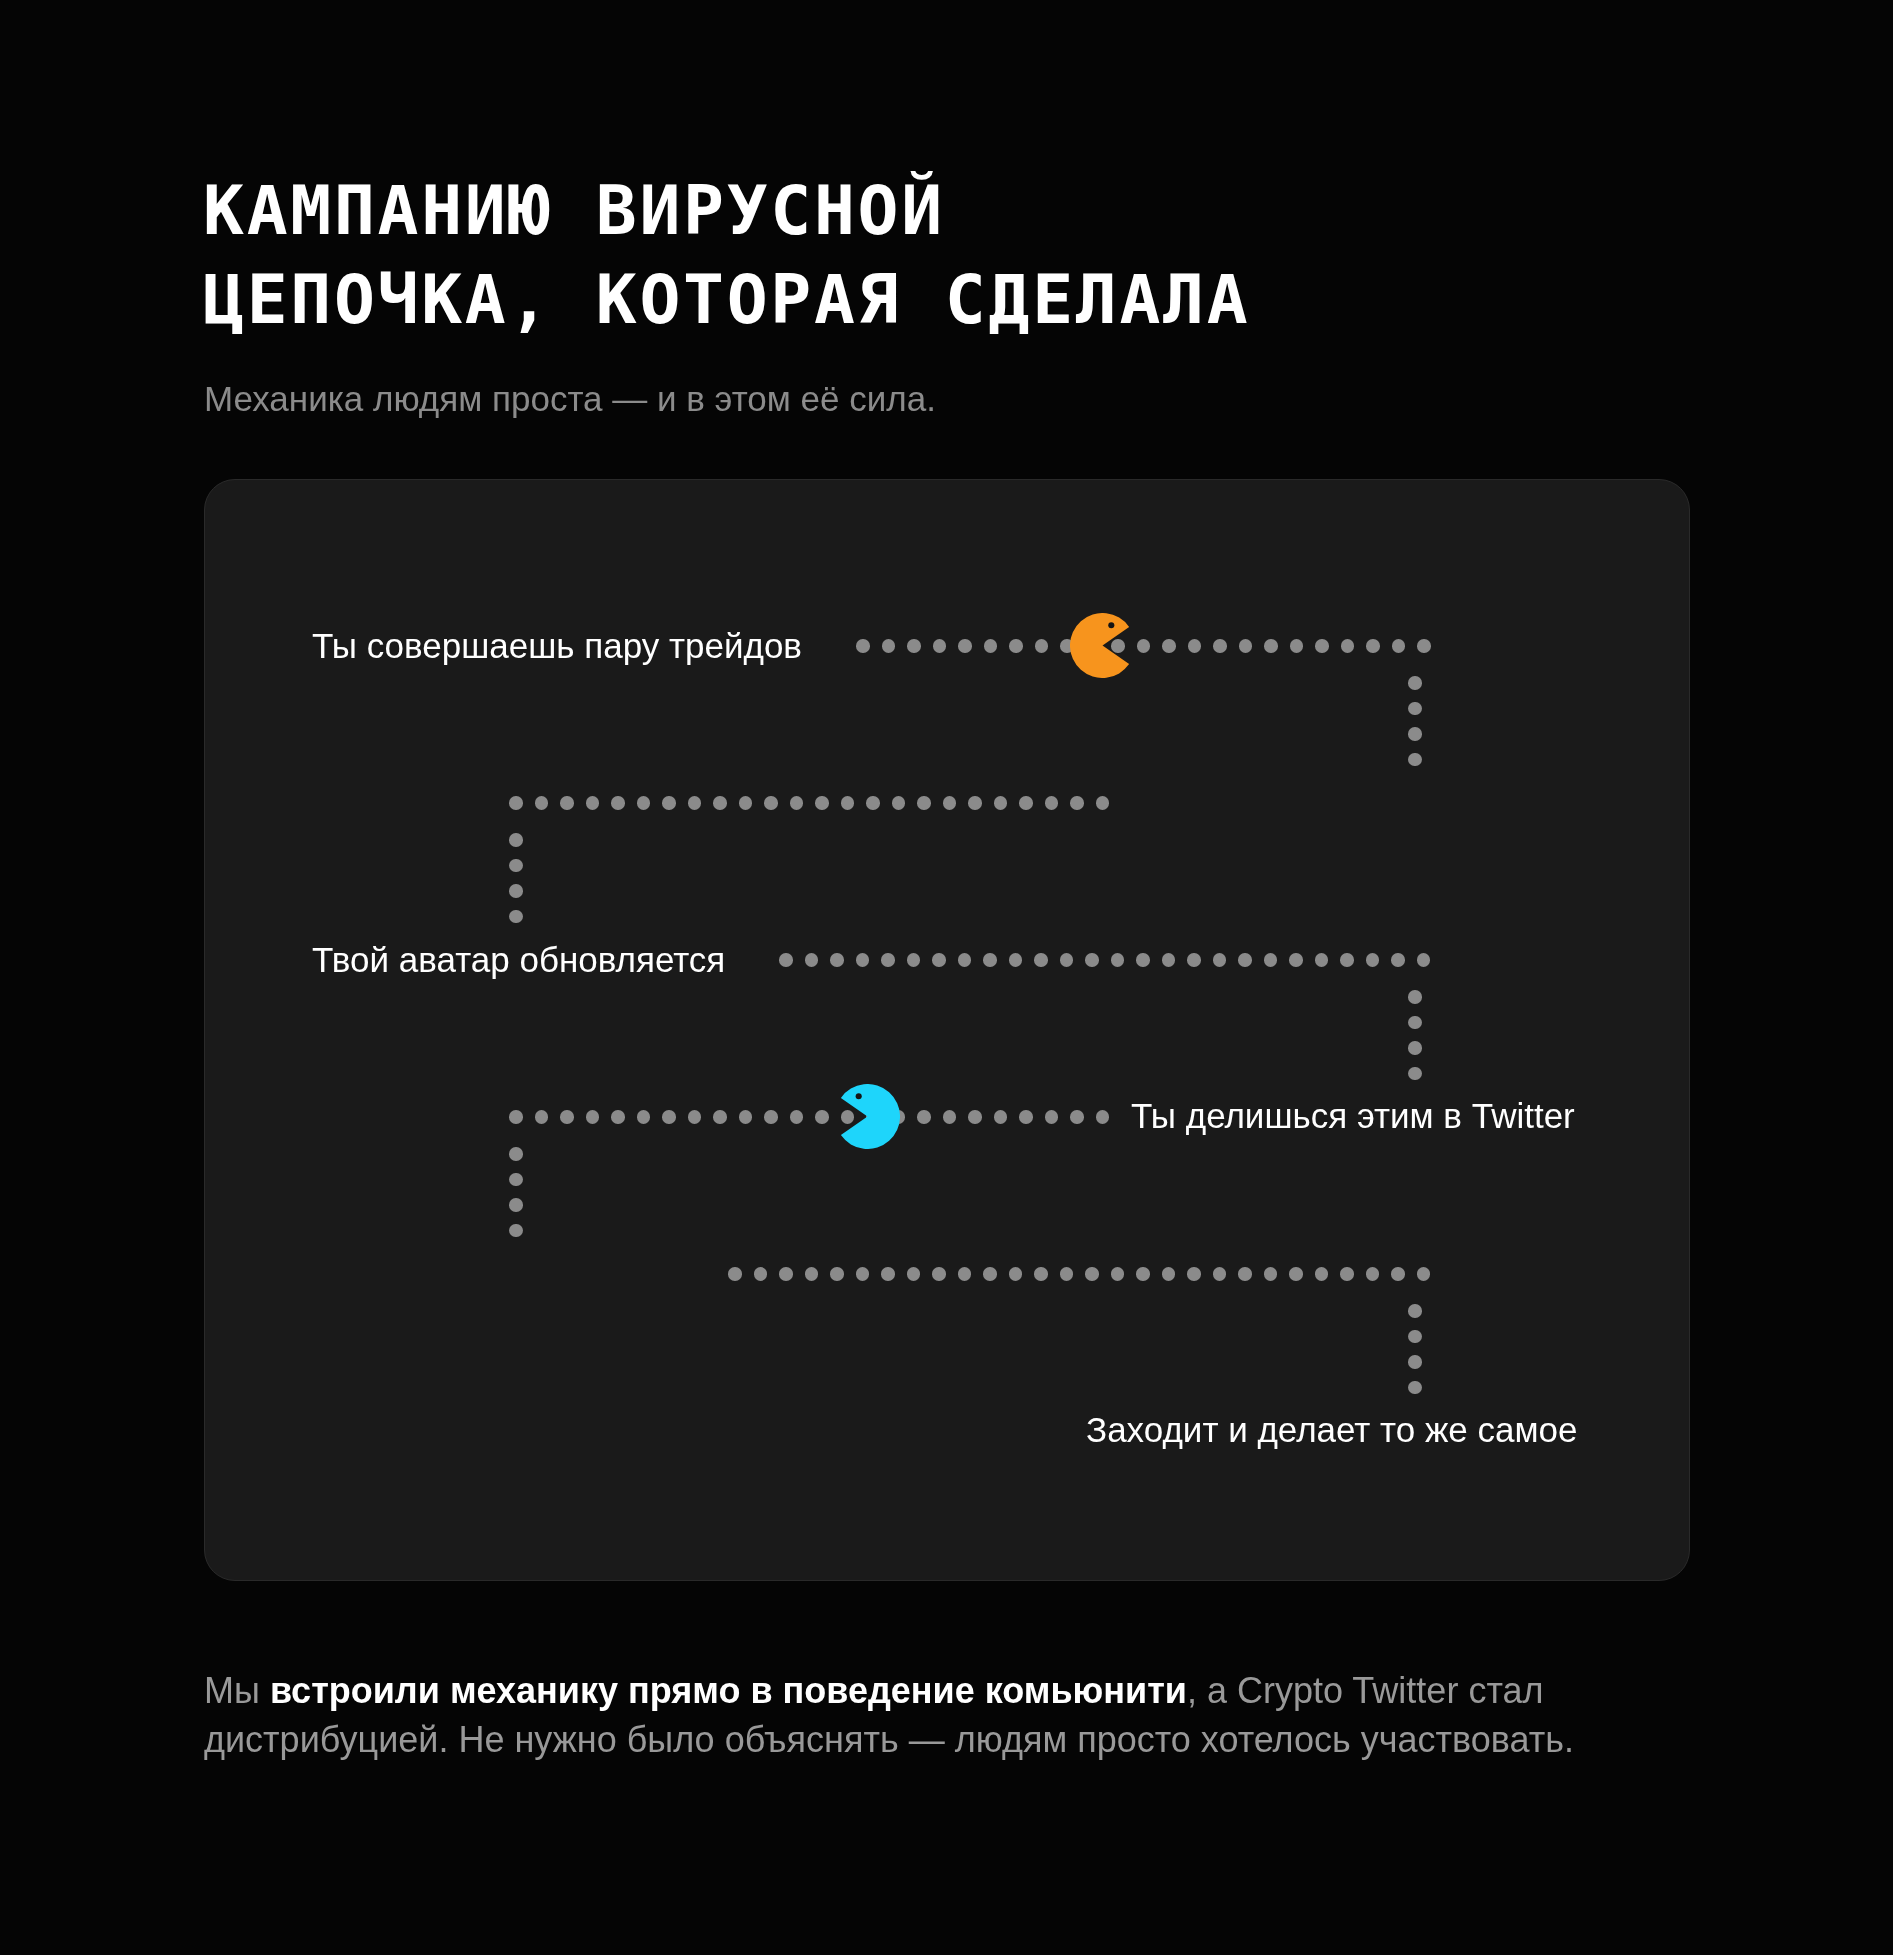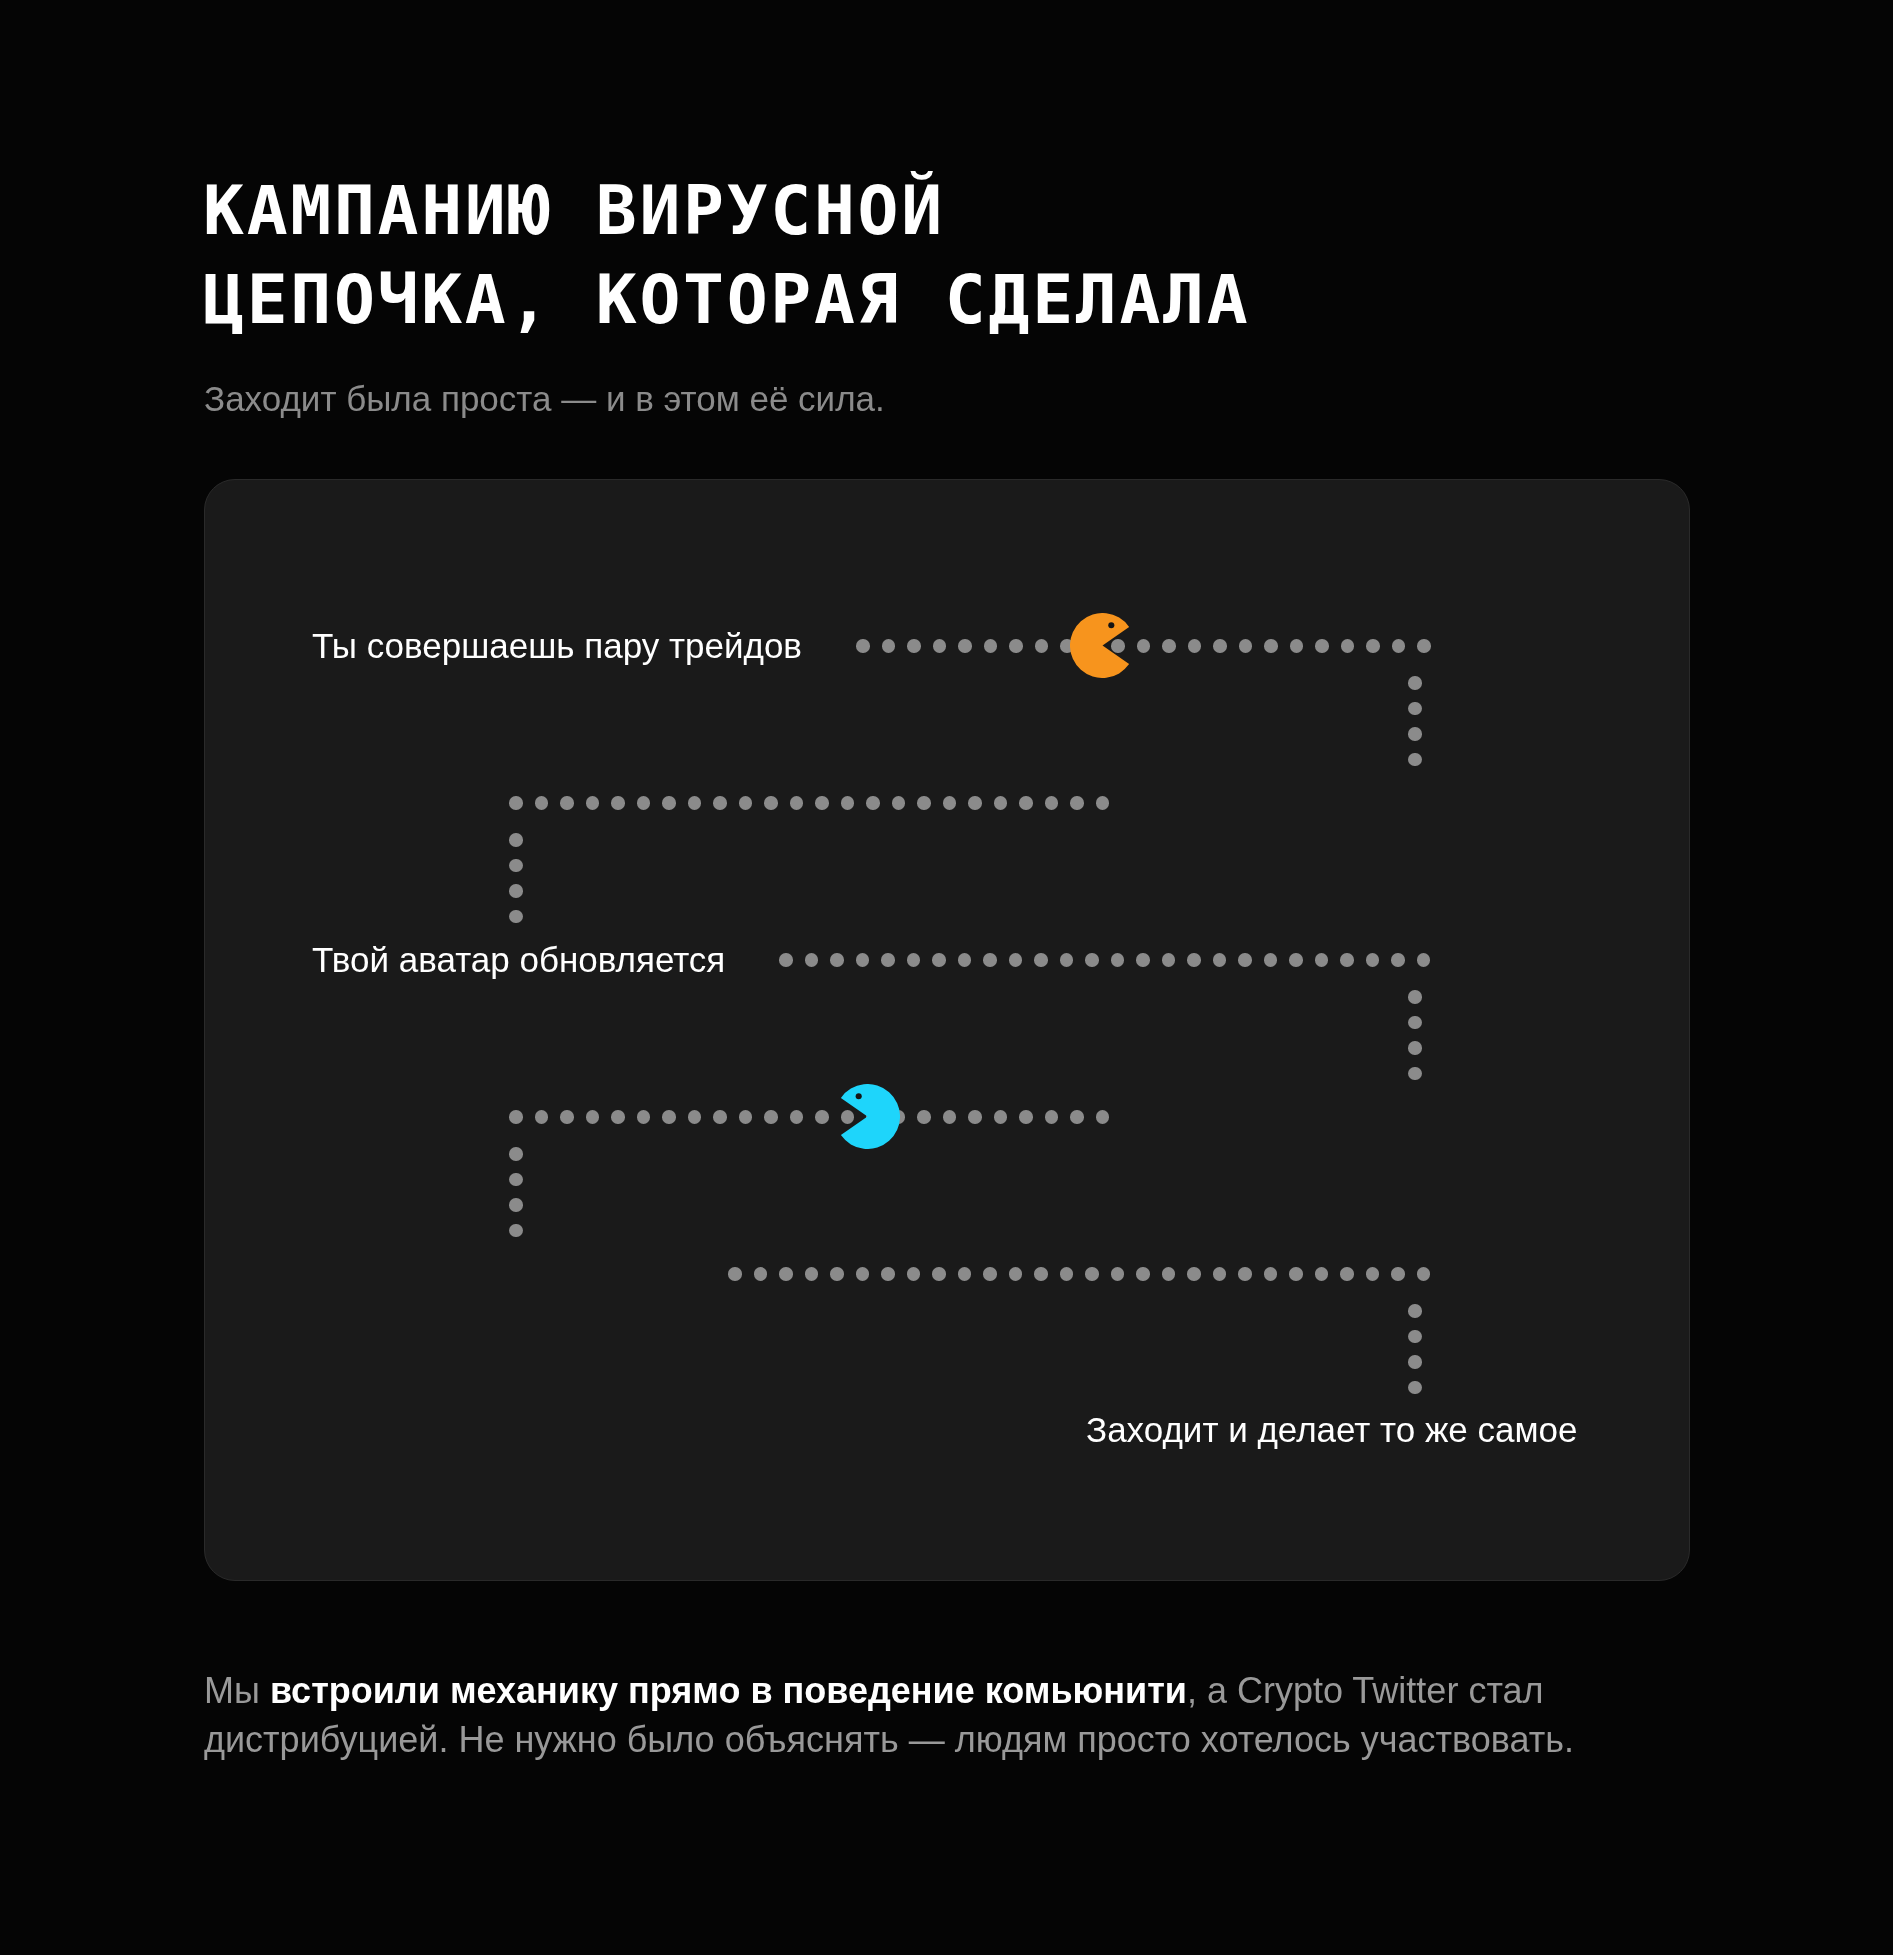--- a/index.html
+++ b/index.html
@@ -55,21 +55,21 @@
     margin-top: 24px;
   }
   .footer .white-bold { color: #FFFFFF; font-weight: bold; }
   .footer .gray { color: #999999; }
 </style>
 </head>
 <body>
 
 <h1 class="title"><span>КАМПАНИЮ ВИРУСНОЙ</span><span>ЦЕПОЧКА, КОТОРАЯ СДЕЛАЛА</span></h1>
 
-<div class="subtitle">Заходит была проста — и в этом её сила.</div>
+<div class="subtitle">Механика людям проста — и в этом её сила.</div>
 
 <div class="card" id="chain-card">
     <div class="row-label" style="top: 166px; left: 107px;">Ты совершаешь пару трейдов</div>
     <div class="dot-run" style="left: 651px; top: 159px;">
       <div class="dot" style="background: rgb(139, 139, 139);"></div>
       <div class="dot" style="background: rgb(139, 139, 139);"></div>
       <div class="dot" style="background: rgb(139, 139, 139);"></div>
       <div class="dot" style="background: rgb(139, 139, 139);"></div>
       <div class="dot" style="background: rgb(139, 139, 139);"></div>
       <div class="dot" style="background: rgb(139, 139, 139);"></div>
@@ -161,20 +161,21 @@
       <div class="dot" style="background: rgb(139, 139, 139);"></div>
       <div class="dot" style="background: rgb(139, 139, 139);"></div>
       <div class="dot" style="background: rgb(139, 139, 139);"></div>
     </div>
     <div class="v-run" style="left: 1203px; top: 510px;">
       <div class="dot" style="background: rgb(139, 139, 139);"></div>
       <div class="dot" style="background: rgb(139, 139, 139);"></div>
       <div class="dot" style="background: rgb(139, 139, 139);"></div>
       <div class="dot" style="background: rgb(139, 139, 139);"></div>
     </div>
+    <div class="row-label" style="top: 636px; left: 926px;">Ты делишься этим в Twitter</div>
     <div class="dot-run" style="left: 304px; top: 630px;">
       <div class="dot" style="background: rgb(139, 139, 139);"></div>
       <div class="dot" style="background: rgb(139, 139, 139);"></div>
       <div class="dot" style="background: rgb(139, 139, 139);"></div>
       <div class="dot" style="background: rgb(139, 139, 139);"></div>
       <div class="dot" style="background: rgb(139, 139, 139);"></div>
       <div class="dot" style="background: rgb(139, 139, 139);"></div>
       <div class="dot" style="background: rgb(139, 139, 139);"></div>
       <div class="dot" style="background: rgb(139, 139, 139);"></div>
       <div class="dot" style="background: rgb(139, 139, 139);"></div>

